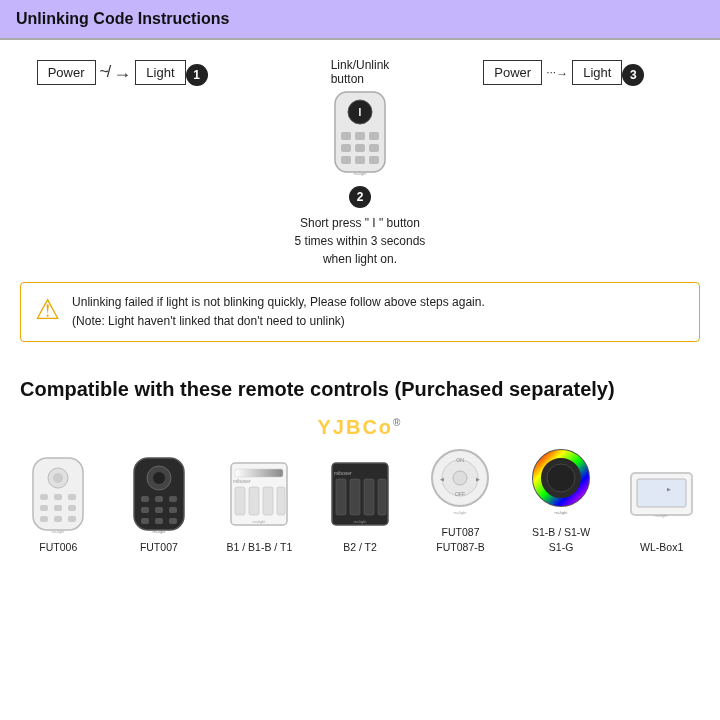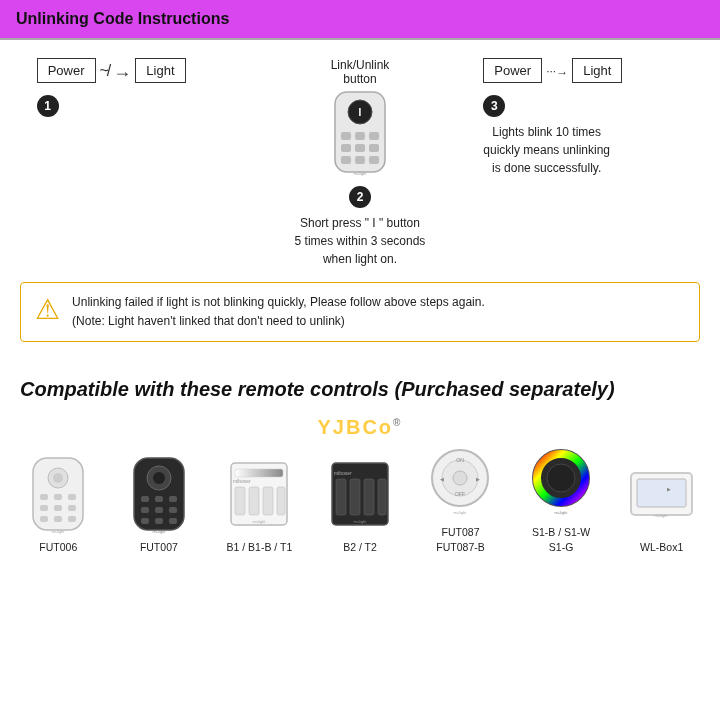--- a/index.html
+++ b/index.html
@@ -6,43 +6,43 @@
     body {
       width: 720px;
       min-height: 720px;
       background: #ffffff;
       font-family: Arial, sans-serif;
       font-size: 13px;
       color: #222;
     }
 
     .header {
-      background: #d946ef;
+      background: #c4b5fd;
       padding: 10px 16px;
       font-size: 16px;
       font-weight: bold;
       color: #111;
       border-bottom: 2px solid #aaa;
     }
 
     .section-instructions {
       padding: 18px 20px 10px 20px;
     }
 
     .steps-row {
       display: flex;
       align-items: flex-start;
       justify-content: space-around;
       margin-bottom: 14px;
     }
 
     .step {
       display: flex;
-      flex-direction: column;
-      align-items: flex-start;
+      flex-direction: row;
+      align-items: center;
       width: 200px;
     }
 
     .diagram {
       display: flex;
       align-items: center;
       gap: 4px;
       margin-bottom: 6px;
     }
 
@@ -91,21 +91,21 @@
     .middle-step {
       display: flex;
       flex-direction: column;
       align-items: center;
       width: 180px;
     }
 
     
     .link-label {
       font-size: 12px;
-      text-align: center;
+      text-align: left;
       color: #222;
       margin-bottom: 4px;
     }
 
     .warning-box {
       display: flex;
       align-items: flex-start;
       gap: 12px;
       border: 1.5px solid #e8a800;
       border-radius: 4px;
@@ -126,21 +126,20 @@
       color: #222;
       line-height: 1.6;
     }
 
     .compatible-title {
       font-size: 20px;
       font-weight: bold;
       color: #111;
       margin: 10px 20px 14px 20px;
       line-height: 1.3;
-      font-style: italic;
     }
 
     .brand-watermark {
       text-align: center;
       font-size: 20px;
       font-weight: bold;
       color: #ffcc44;
       letter-spacing: 2px;
       margin-bottom: 2px;
       position: relative;
@@ -240,21 +239,20 @@
       <div class="step-text">Short press " I " button<br>5 times within 3 seconds<br>when light on.</div>
     </div>
 
     <div class="step">
       <div class="diagram">
         <div class="box-label">Power</div>
         <span class="dot-arrow">∙∙∙→</span>
         <div class="box-label">Light</div>
       </div>
       <div class="step-circle">3</div>
-      <div class="step-text">Lights blink 10 times<br>quickly means unlinking<br>is done successfully.</div>
     </div>
 
   </div>
 
   <div class="warning-box">
     <div class="warning-icon">⚠</div>
     <div class="warning-text">
       Unlinking failed if light is not blinking quickly, Please follow above steps again.<br>
       (Note: Light haven't linked that don't need to unlink)
     </div>

